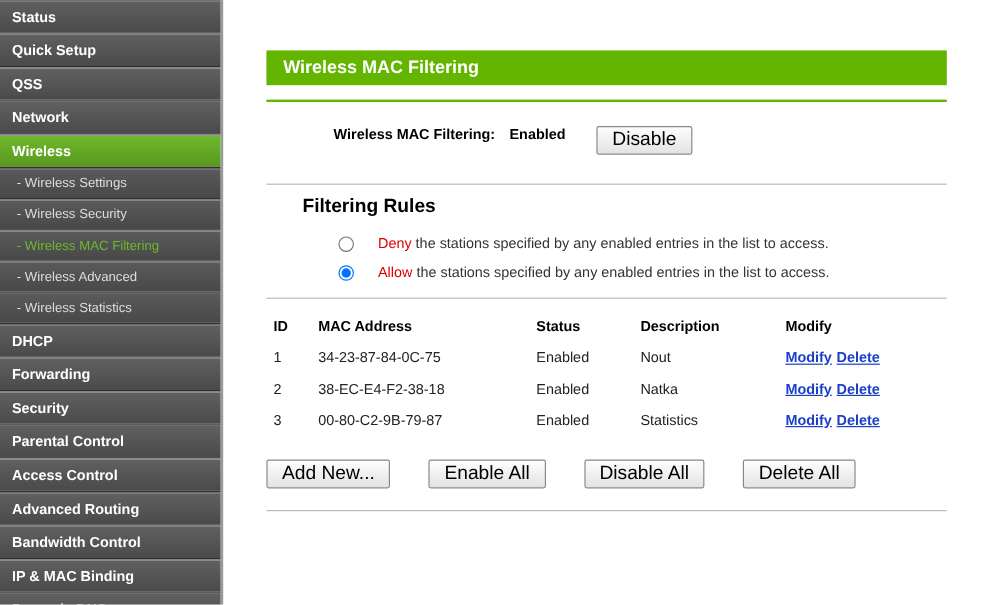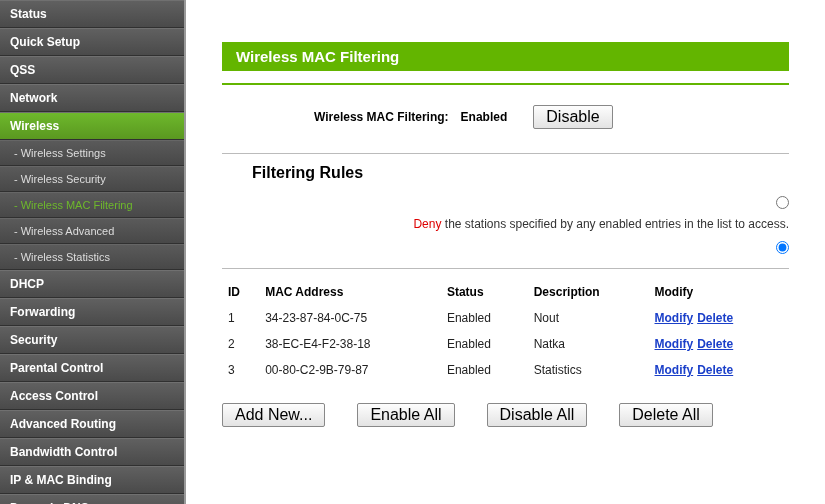--- a/index.html
+++ b/index.html
@@ -63,23 +63,22 @@
   padding: 6px 14px;
   margin-top: 30px;
   margin-bottom: 12px;
 }
 .hr {
   height: 2px;
   background: #63b500;
   margin-bottom: 20px;
 }
 .status-line {
-  margin: 0 0 24px 92px;
-  display: flex;
-  align-items: center;
+  margin: 0 0 24px 56px;
+  display: flex;
   gap: 12px;
 }
 .status-label { font-weight: bold; }
 .status-value { font-weight: bold; margin-right: 14px; }
 button.ctrl {
   font-family: inherit;
   font-size: 16px;
   padding: 2px 12px;
   background: linear-gradient(to bottom, #fdfdfd, #e3e3e3);
   border: 1px solid #888;
@@ -88,24 +87,23 @@
 }
 .rules-title {
   font-weight: bold;
   font-size: 16px;
   margin: 0 0 14px 30px;
 }
 .radio-row {
   margin: 0 0 10px 60px;
   display: flex;
   align-items: flex-end;
-  gap: 8px;
+  gap: 20px;
   font-size: 12px;
   color: #333;
-  flex-direction: column;
 }
 .radio-row .deny { color: #d00; font-weight: normal; }
 .radio-row .allow { color: #d00; font-weight: normal; }
 input[type="radio"] { cursor: pointer; }
 .hr2 {
   height: 1px;
   background: #bbb;
   margin: 14px 0 10px 0;
 }
 table.entries {
@@ -175,20 +173,21 @@
   <div class="hr2"></div>
 
   <div class="rules-title">Filtering Rules</div>
 
   <div class="radio-row">
     <input type="radio" name="rule" style="">
     <span><span class="deny">Deny</span><span> the stations specified by any enabled entries in the list to access.</span></span>
   </div>
   <div class="radio-row">
     <input type="radio" name="rule" checked="" style="">
+    <span><span class="allow">Allow</span><span> the stations specified by any enabled entries in the list to access.</span></span>
   </div>
 
   <div class="hr2"></div>
 
   <table class="entries">
     <thead>
       <tr>
         <th>ID</th>
         <th>MAC Address</th>
         <th>Status</th>

